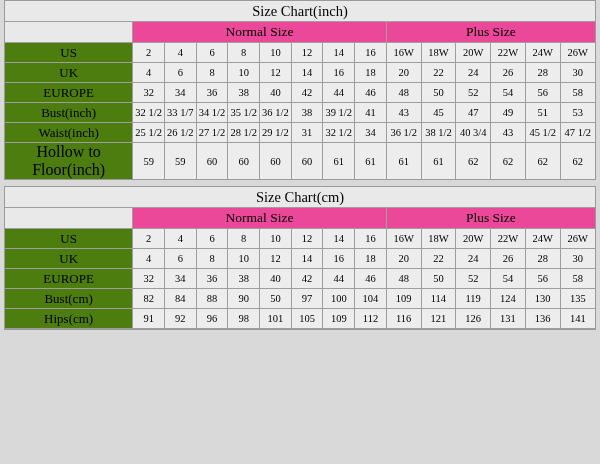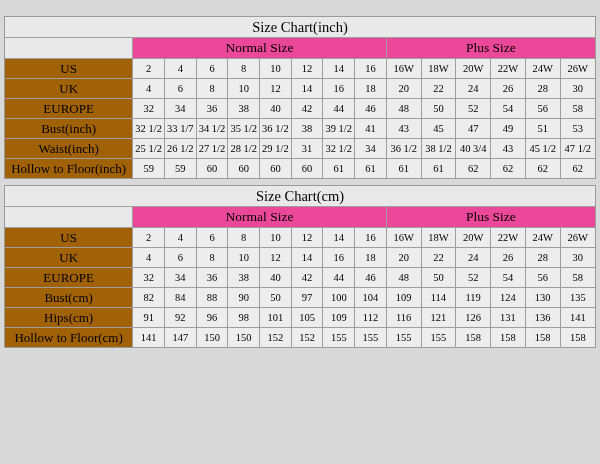--- a/index.html
+++ b/index.html
@@ -11,21 +11,21 @@
     width: 600px;
     height: 464px;
     font-family: "Liberation Serif", serif;
     color: #000;
     overflow: hidden;
   }
   .page {
     width: 600px;
     height: 464px;
     box-sizing: border-box;
-    padding: 16px 4px;
+    padding: 0 4px;
     display: flex;
     flex-direction: column;
     gap: 6px;
     background: #d9d9d9;
   }
   .chart-block {
     background: #e8e8e8;
     border: 1px solid #9a9a9a;
     box-sizing: border-box;
   }
@@ -54,34 +54,34 @@
     font-size: 13.5px;
     height: 20px;
     background: #ec4899;
   }
   .blank-corner {
     background: #e9e9e9;
     border-left: none !important;
   }
   .row-label {
     font-size: 13px;
-    background: #a16207;
+    background: #4d7c0f;
     border-left: none !important;
     padding: 0 2px;
   }
   .cell {
     font-size: 10.5px;
     background: #ededed;
     height: 19px;
   }
   .cell.last {
     border-right: none !important;
   }
   .row-label.tight {
-    font-size: 13px;
+    font-size: 16px;
   }
   tr.last-row td {
     border-bottom: none !important;
   }
 </style>
 </head>
 <body>
 
 <div class="page">
 
@@ -339,34 +339,17 @@
           <td class="cell">109</td>
           <td class="cell">112</td>
           <td class="cell">116</td>
           <td class="cell">121</td>
           <td class="cell">126</td>
           <td class="cell">131</td>
           <td class="cell">136</td>
           <td class="cell last">141</td>
         </tr>
 
-        <tr class="last-row">
-          <td class="row-label tight">Hollow to Floor(cm)</td>
-          <td class="cell">141</td>
-          <td class="cell">147</td>
-          <td class="cell">150</td>
-          <td class="cell">150</td>
-          <td class="cell">152</td>
-          <td class="cell">152</td>
-          <td class="cell">155</td>
-          <td class="cell">155</td>
-          <td class="cell">155</td>
-          <td class="cell">155</td>
-          <td class="cell">158</td>
-          <td class="cell">158</td>
-          <td class="cell">158</td>
-          <td class="cell last">158</td>
-        </tr>
       </tbody>
     </table>
   </div>
 
 </div>
 
 </body></html>

